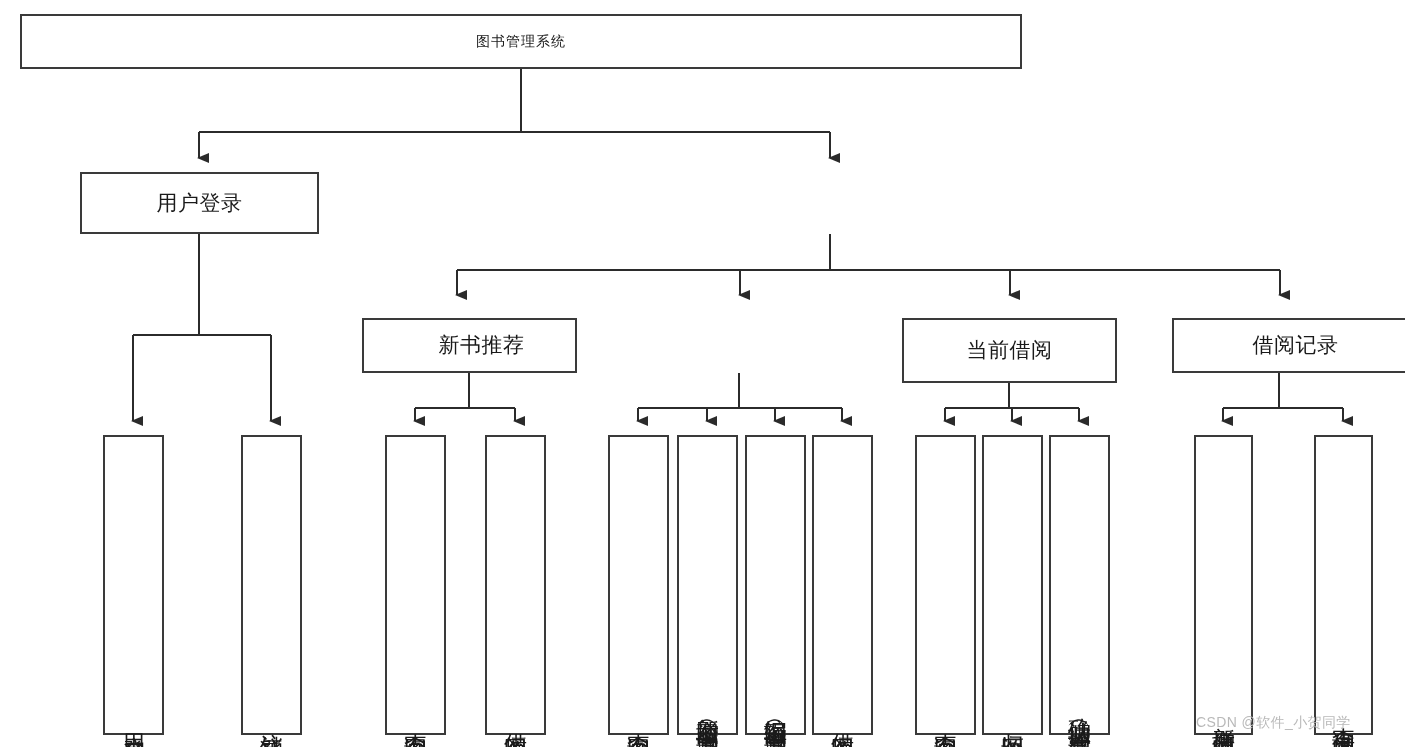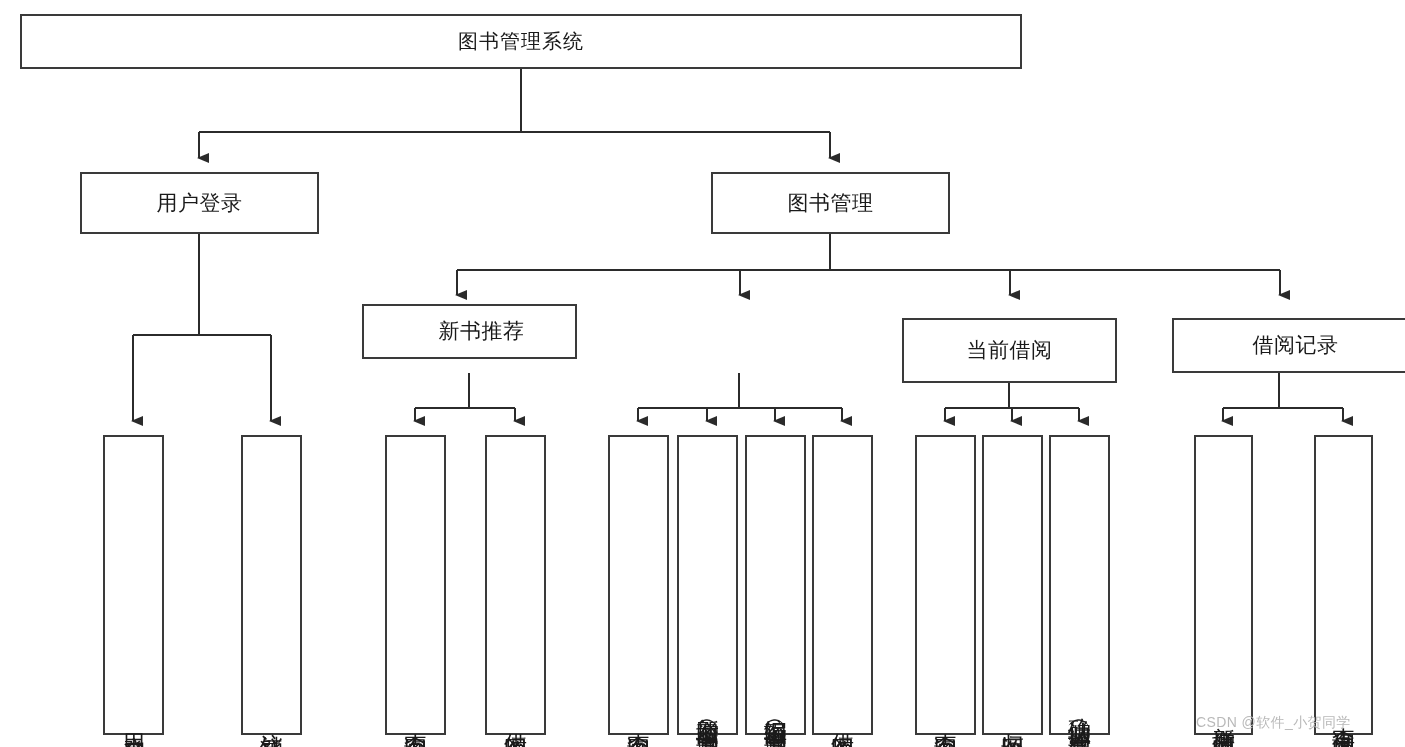--- a/index.html
+++ b/index.html
@@ -40,21 +40,21 @@
     line-height:1.08;
     color:#1a1a1a;
   }
   
   .h-node .node-label{
     font-size:21px;
     letter-spacing:0.5px;
     white-space:nowrap;
   }
   .root .node-label{
-    font-size:20px;
+    font-size:14px;
     letter-spacing:1px;
   }
   
   .v-node{
     align-items:flex-end;
     justify-content:center;
     padding-bottom:6px;
   }
   .v-node .node-label{
     writing-mode:vertical-rl;
@@ -128,25 +128,22 @@
     </g>
   </svg>
 
   <div class="node root h-node" style="left:20px; top:14px; width:1002px; height:55px;">
     <span class="node-label">图书管理系统</span>
   </div>
 
   <div class="node h-node" style="left:80px; top:172px; width:239px; height:62px;">
     <span class="node-label">用户登录</span>
   </div>
-  <div class="node h-node" style="left:711px; top:172px; width:239px; height:62px;">
-    <span class="node-label">图书管理</span>
-  </div>
 
-  <div class="node h-node" style="left:362px; top:304px; width:215px; height:55px;padding-left:24px;">
+  <div class="node h-node" style="left:362px; top:318px; width:215px; height:55px;padding-left:24px;">
     <span class="node-label">新书推荐</span>
   </div>
   <div class="node h-node" style="left:902px; top:318px; width:215px; height:65px;">
     <span class="node-label">当前借阅</span>
   </div>
   <div class="node h-node" style="left:1172px; top:318px; width:247px; height:55px;">
     <span class="node-label">借阅记录</span>
   </div>
 
   <div class="node v-node" style="left:103px; top:435px; width:61px; height:300px;">

